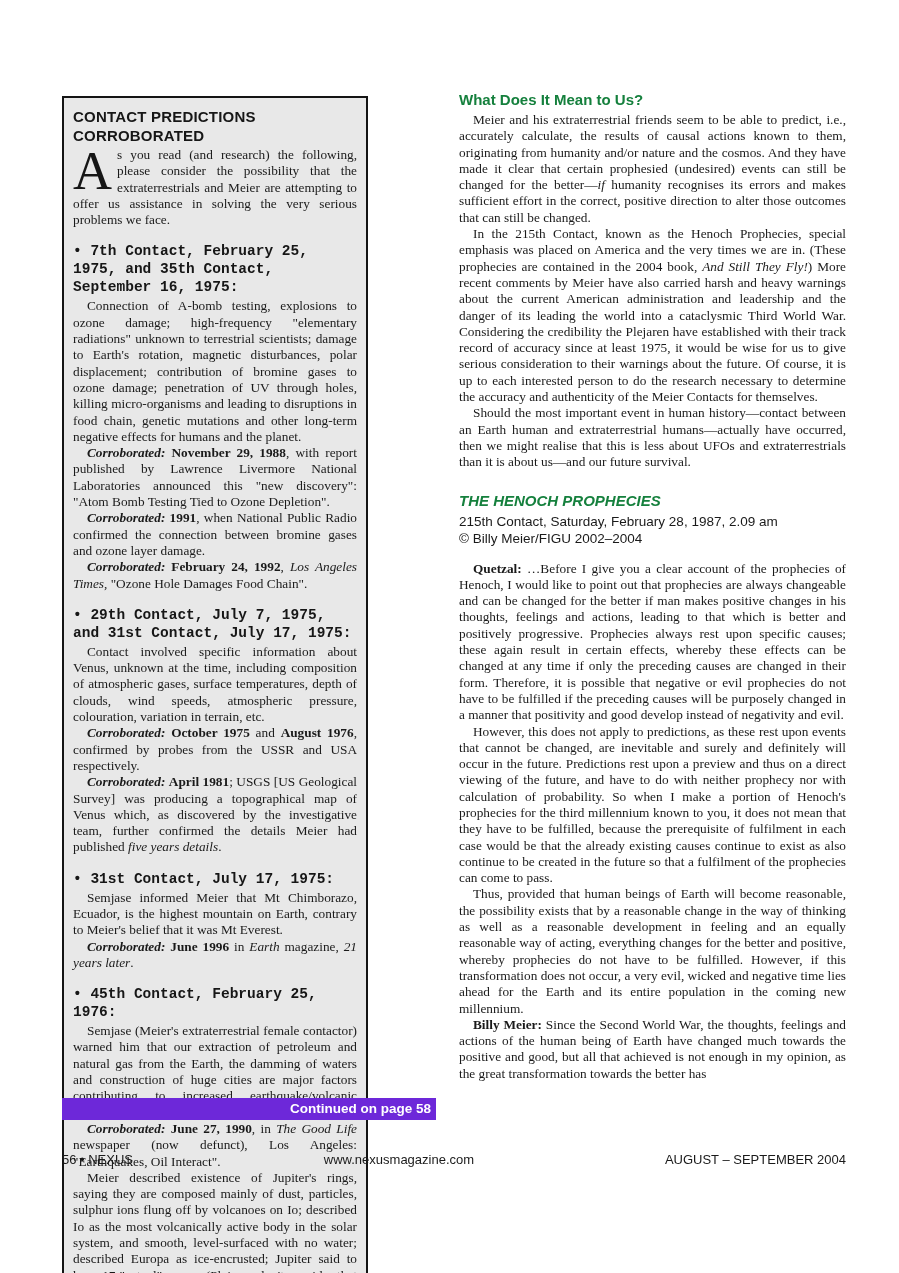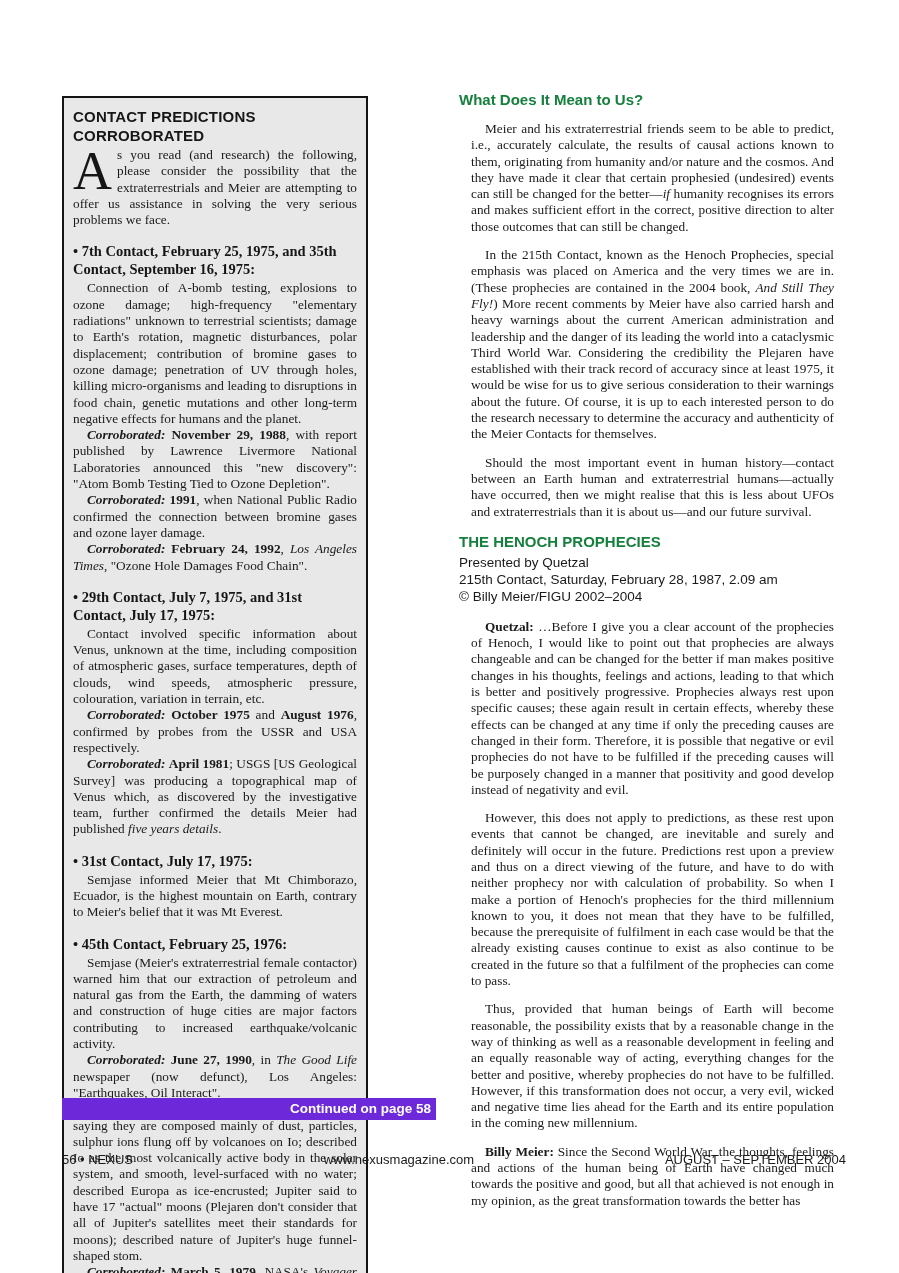--- a/index.html
+++ b/index.html
@@ -10,34 +10,34 @@
   
   .box{position:absolute;left:62px;top:96px;width:306px;box-sizing:border-box;
        background:#e8e8e8;border:2px solid #141414;padding:9px 9px 8px 9px;}
   .box-title{font-family:"Liberation Sans",sans-serif;font-weight:bold;
        font-size:15px;line-height:19px;letter-spacing:.2px;margin:0 0 2px 0;color:#161616;}
   .box p{margin:0;font-size:13.3px;line-height:16.3px;text-align:justify;
        text-indent:14px;color:#1a1a1a;}
   .box p.intro{text-indent:0;}
   .dropcap{float:left;font-size:54px;line-height:43px;margin:3px 5px 0 0;
        font-family:"Liberation Serif",serif;color:#161616;}
-  .sec-head{font-family:Liberation Serif, serif;font-weight:bold;
+  .sec-head{font-family:Liberation Mono, monospace;font-weight:bold;
        font-size:14.5px;line-height:18px;margin:14px 0 2px 0;color:#161616;text-align:left;}
   .continued-bar{position:absolute;left:62px;top:1098px;width:374px;height:22px;
        box-sizing:border-box;background:#6d28d9;color:#fff;text-align:right;
        font-family:"Liberation Sans",sans-serif;font-weight:bold;font-size:13.5px;
        line-height:22px;padding-right:5px;}
 
   
   .right-col{position:absolute;left:459px;top:90px;width:387px;}
   .col-head{font-family:"Liberation Sans",sans-serif;font-weight:bold;
        font-size:15px;line-height:19px;margin:0 0 3px 0;color:#15803d;}
-  .right-col p{margin:12px;font-size:13.3px;line-height:16.3px;text-align:justify;
+  .right-col p{margin:0;font-size:13.3px;line-height:16.3px;text-align:justify;
        text-indent:14px;color:#1a1a1a;}
-  .henoch-head{}
+  .henoch-head{margin-top:20px;font-style:italic;}
   .subhead div{font-family:"Liberation Sans",sans-serif;font-size:13.5px;
        line-height:17px;color:#1a1a1a;}
   .after-subhead{margin-top:14px !important;}
 
   
   .b{font-weight:bold;} .i{font-style:italic;} .bi{font-weight:bold;font-style:italic;}
 
   
   .footer{position:absolute;left:62px;top:1152px;width:784px;display:flex;
        justify-content:space-between;font-family:"Liberation Sans",sans-serif;
@@ -58,40 +58,40 @@
     <p><span class="bi">Corroborated:</span><span>  </span><span class="b">1991</span><span>, when National Public Radio confirmed the connection between bromine gases and ozone layer damage.</span></p>
     <p><span class="bi">Corroborated:</span><span>  </span><span class="b">February 24, 1992</span><span>, </span><span class="i">Los Angeles Times</span><span>, "Ozone Hole Damages Food Chain".</span></p>
 
     <h3 class="sec-head">• 29th Contact, July 7, 1975, and 31st Contact, July 17, 1975:</h3>
     <p><span>Contact involved specific information about Venus, unknown at the time, including composition of atmospheric gases, surface temperatures, depth of clouds, wind speeds, atmospheric pressure, colouration, variation in terrain, etc.</span></p>
     <p><span class="bi">Corroborated:</span><span>  </span><span class="b">October 1975</span><span> and </span><span class="b">August 1976</span><span>, confirmed by probes from the USSR and USA respectively.</span></p>
     <p><span class="bi">Corroborated:</span><span>  </span><span class="b">April 1981</span><span>; USGS [US Geological Survey] was producing a topographical map of Venus which, as discovered by the investigative team, further confirmed the details Meier had published </span><span class="i">five years details</span><span>.</span></p>
 
     <h3 class="sec-head">• 31st Contact, July 17, 1975:</h3>
     <p><span>Semjase informed Meier that Mt Chimborazo, Ecuador, is the highest mountain on Earth, contrary to Meier's belief that it was Mt Everest.</span></p>
+    <p><span class="bi">Corroborated:</span><span>  </span><span class="b">June 1996</span><span> in </span><span class="i">Earth</span><span> magazine, </span><span class="i">21 years later</span><span>.</span></p>
 
     <h3 class="sec-head">• 45th Contact, February 25, 1976:</h3>
     <p><span>Semjase (Meier's extraterrestrial female contactor) warned him that our extraction of petroleum and natural gas from the Earth, the damming of waters and construction of huge cities are major factors contributing to increased earthquake/volcanic activity.</span></p>
     <p><span class="bi">Corroborated:</span><span>  </span><span class="b">June 27, 1990</span><span>, in </span><span class="i">The Good Life</span><span> newspaper (now defunct), Los Angeles:  "Earthquakes, Oil Interact".</span></p>
 
     <p><span>Meier described existence of Jupiter's rings, saying they are composed mainly of dust, particles, sulphur ions flung off by volcanoes on Io; described Io as the most volcanically active body in the solar system, and smooth, level-surfaced with no water; described Europa as ice-encrusted; Jupiter said to have 17 "actual" moons (Plejaren don't consider that all of Jupiter's satellites meet their standards for moons); described nature of Jupiter's huge funnel-shaped stom.</span></p>
     <p><span class="bi">Corroborated:</span><span>  </span><span class="b">March 5, 1979</span><span>, NASA's </span><span class="i">Voyager 1</span><span> probe discovered the rings of Jupiter, that Io is the most volcanically</span></p>
   </div>
 
   <div class="continued-bar"><span>Continued on page 58</span></div>
 
   <div class="right-col">
     <h2 class="col-head">What Does It Mean to Us?</h2>
     <p><span>Meier and his extraterrestrial friends seem to be able to predict, i.e., accurately calculate, the results of causal actions known to them, originating from humanity and/or nature and the cosmos. And they have made it clear that certain prophesied (undesired) events can still be changed for the better—</span><span class="i">if</span><span> humanity recognises its errors and makes sufficient effort in the correct, positive direction to alter those outcomes that can still be changed.</span></p>
     <p><span>In the 215th Contact, known as the Henoch Prophecies, special emphasis was placed on America and the very times we are in. (These prophecies are contained in the 2004 book, </span><span class="i">And Still They Fly!</span><span>)  More recent comments by Meier have also carried harsh and heavy warnings about the current American administration and leadership and the danger of its leading the world into a cataclysmic Third World War.  Considering the credibility the Plejaren have established with their track record of accuracy since at least 1975, it would be wise for us to give serious consideration to their warnings about the future.  Of course, it is up to each interested person to do the research necessary to determine the accuracy and authenticity of the Meier Contacts for themselves.</span></p>
     <p><span>Should the most important event in human history—contact between an Earth human and extraterrestrial humans—actually have occurred, then we might realise that this is less about UFOs and extraterrestrials than it is about us—and our future survival.</span></p>
 
     <h2 class="col-head henoch-head">THE HENOCH PROPHECIES</h2>
     <div class="subhead">
-      <div>Presented by Quetzal</div>
       <div>215th Contact, Saturday, February 28, 1987, 2.09 am</div>
       <div>© Billy Meier/FIGU 2002–2004</div>
     </div>
 
     <p class="after-subhead"><span class="b">Quetzal:</span><span>  …Before I give you a clear account of the prophecies of Henoch, I would like to point out that prophecies are always changeable and can be changed for the better if man makes positive changes in his thoughts, feelings and actions, leading to that which is better and positively progressive.  Prophecies always rest upon specific causes; these again result in certain effects, whereby these effects can be changed at any time if only the preceding causes are changed in their form.  Therefore, it is possible that negative or evil prophecies do not have to be fulfilled if the preceding causes will be purposely changed in a manner that positivity and good develop instead of negativity and evil.</span></p>
     <p><span>However, this does not apply to predictions, as these rest upon events that cannot be changed, are inevitable and surely and definitely will occur in the future.  Predictions rest upon a preview and thus on a direct viewing of the future, and have to do with neither prophecy nor with calculation of probability.  So when I make a portion of Henoch's prophecies for the third millennium known to you, it does not mean that they have to be fulfilled, because the prerequisite of fulfilment in each case would be that the already existing causes continue to exist as also continue to be created in the future so that a fulfilment of the prophecies can come to pass.</span></p>
     <p><span>Thus, provided that human beings of Earth will become reasonable, the possibility exists that by a reasonable change in the way of thinking as well as a reasonable development in feeling and an equally reasonable way of acting, everything changes for the better and positive, whereby prophecies do not have to be fulfilled. However, if this transformation does not occur, a very evil, wicked and negative time lies ahead for the Earth and its entire population in the coming new millennium.</span></p>
     <p><span class="b">Billy Meier:</span><span>  Since the Second World War, the thoughts, feelings and actions of the human being of Earth have changed much towards the positive and good, but all that achieved is not enough in my opinion, as the great transformation towards the better has</span></p>
   </div>
 

